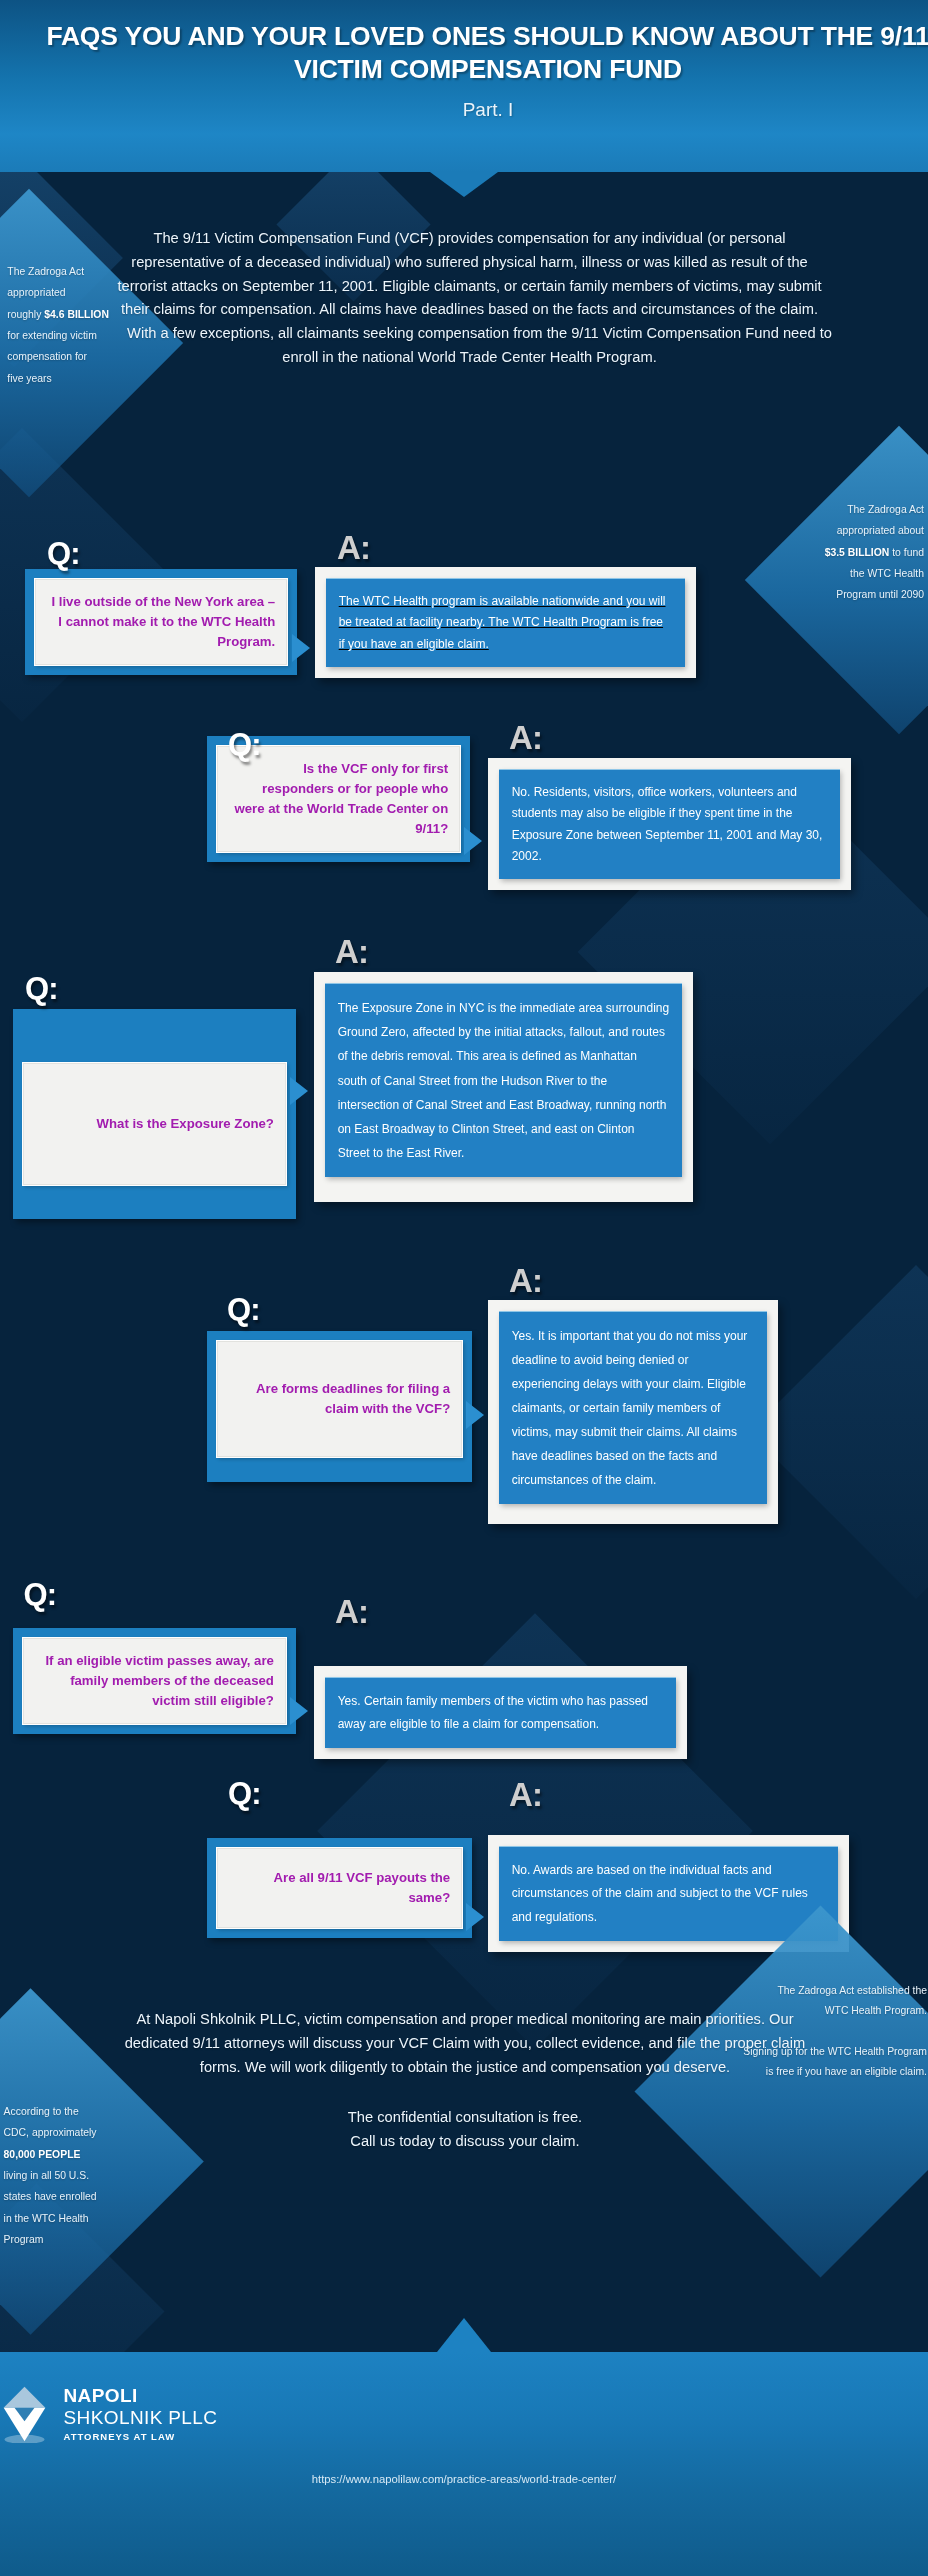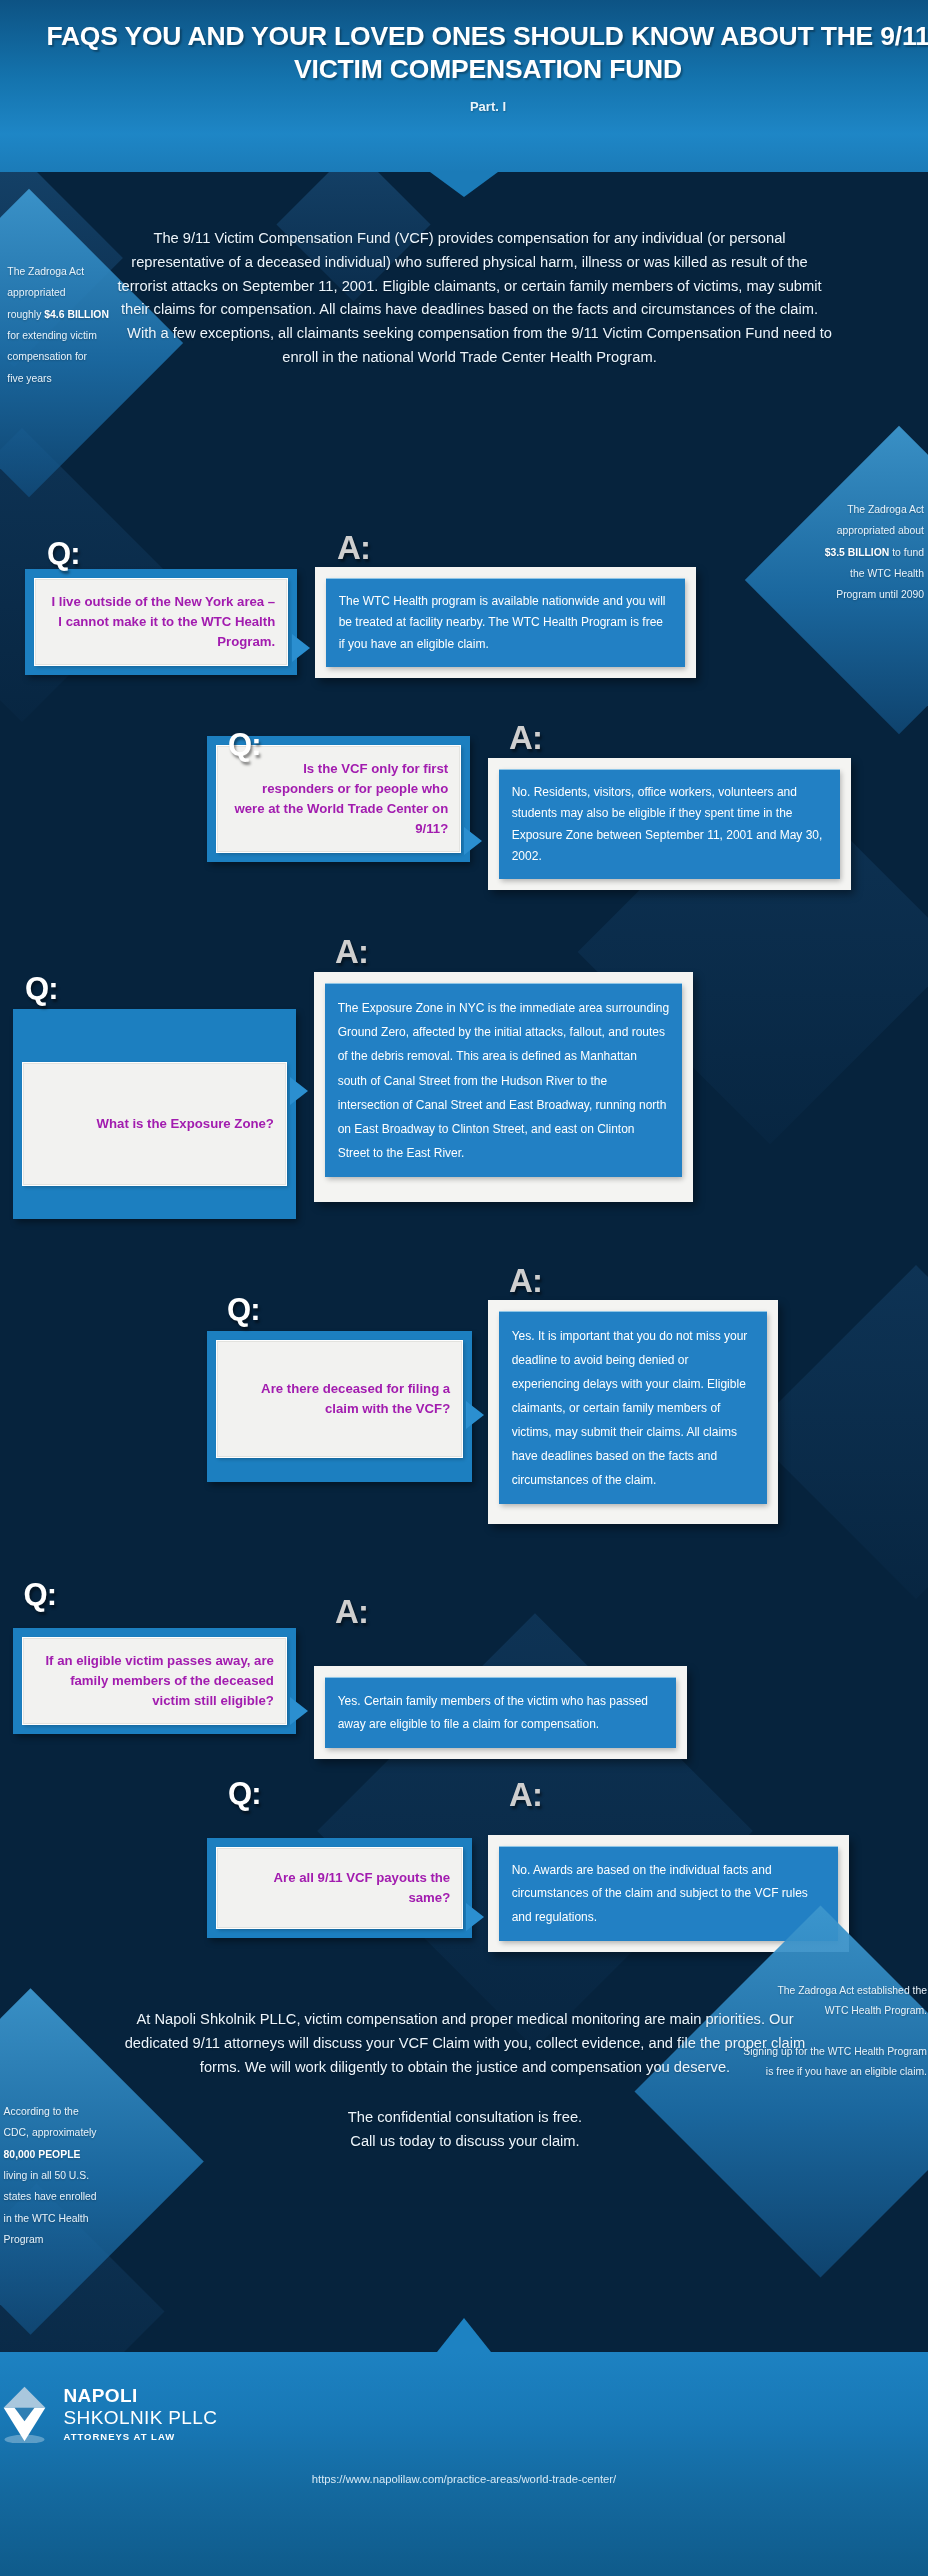--- a/index.html
+++ b/index.html
@@ -18,21 +18,21 @@
     position:absolute; left:0; top:0; width:928px; height:172px;
     background:linear-gradient(180deg,#0d5384 0%,#1473ad 45%,#1e86c6 78%,#1b7bb8 100%);
     text-align:center; padding-top:20px;padding-left:48px;
   }
   .header h1 {
     font-size:26px; font-weight:bold; color:#ffffff; letter-spacing:-0.2px;
     line-height:1.28; text-shadow:1.8px 1.8px 1.8px rgba(0,0,0,0.30);
     transform:scaleX(1.02); transform-origin:center;
   }
   .header .part {
-    margin-top:12.7px; font-size:13px; color:#eaf4fb; font-weight:bold;
+    margin-top:12.7px; font-size:19px; color:#eaf4fb; font-weight:normal;
     text-shadow:0.9px 0.9px 1.8px rgba(0,0,0,0.25);
   }
   .header-notch {
     position:absolute; left:50%; top:172px; transform:translateX(-50%);
     width:0; height:0; border-left:34px solid transparent;
     border-right:34px solid transparent; border-top:25px solid #1b7bb8;
     z-index:5;
   }
 
   
@@ -188,21 +188,21 @@
 
 <div class="qa">
   <div class="q-label" style="left:47px; top:538px;">Q:</div>
   <div class="q-wrap" style="left:25px; top:569px; width:272px;">
     <div class="q-box">
       <div class="q-inner">I live outside of the New York area – I cannot make it to the WTC Health Program.</div>
     </div>
   </div>
   <div class="arrow" style="left:292px; top:634px;"></div>
   <div class="a-label" style="left:337px; top:531px;">A:</div>
-  <div class="a-wrap" style="left:315px; top:567px; width:381px;">
+  <div class="a-wrap" style="left:315px; top:567px; width:381px;text-decoration:underline;">
     <div class="a-box">
       <div class="a-inner">The WTC Health program is available nationwide and you will be treated at facility nearby. The WTC Health Program is free if you have an eligible claim.</div>
     </div>
   </div>
 </div>
 
 <div class="qa">
   <div class="q-label" style="left:228px; top:729px;">Q:</div>
   <div class="q-wrap" style="left:207px; top:736px; width:263px;">
     <div class="q-box">
@@ -231,21 +231,21 @@
     <div class="a-box" style="padding:11px 11px 25px 11px;">
       <div class="a-inner" style="line-height:2.02;">The Exposure Zone in NYC is the immediate area surrounding Ground Zero, affected by the initial attacks, fallout, and routes of the debris removal. This area is defined as Manhattan south of Canal Street from the Hudson River to the intersection of Canal Street and East Broadway, running north on East Broadway to Clinton Street, and east on Clinton Street to the East River.</div>
     </div>
   </div>
 </div>
 
 <div class="qa">
   <div class="q-label" style="left:227px; top:1294px;">Q:</div>
   <div class="q-wrap" style="left:207px; top:1331px; width:265px;">
     <div class="q-box" style="padding:9px 9px 23.6px 9px;">
-      <div class="q-inner" style="padding:38px 11.8px 38px 11.8px;">Are there deceased for filing a claim with the VCF?</div>
+      <div class="q-inner" style="padding:38px 11.8px 38px 11.8px;">Are forms deadlines for filing a claim with the VCF?</div>
     </div>
   </div>
   <div class="arrow" style="left:466px; top:1401px;"></div>
   <div class="a-label" style="left:509px; top:1264px;">A:</div>
   <div class="a-wrap" style="left:488px; top:1300px; width:290px;">
     <div class="a-box" style="padding:11px 11px 20px 11px;">
       <div class="a-inner" style="line-height:2.0;">Yes. It is important that you do not miss your deadline to avoid being denied or experiencing delays with your claim. Eligible claimants, or certain family members of victims, may submit their claims. All claims have deadlines based on the facts and circumstances of the claim.</div>
     </div>
   </div>
 </div>

